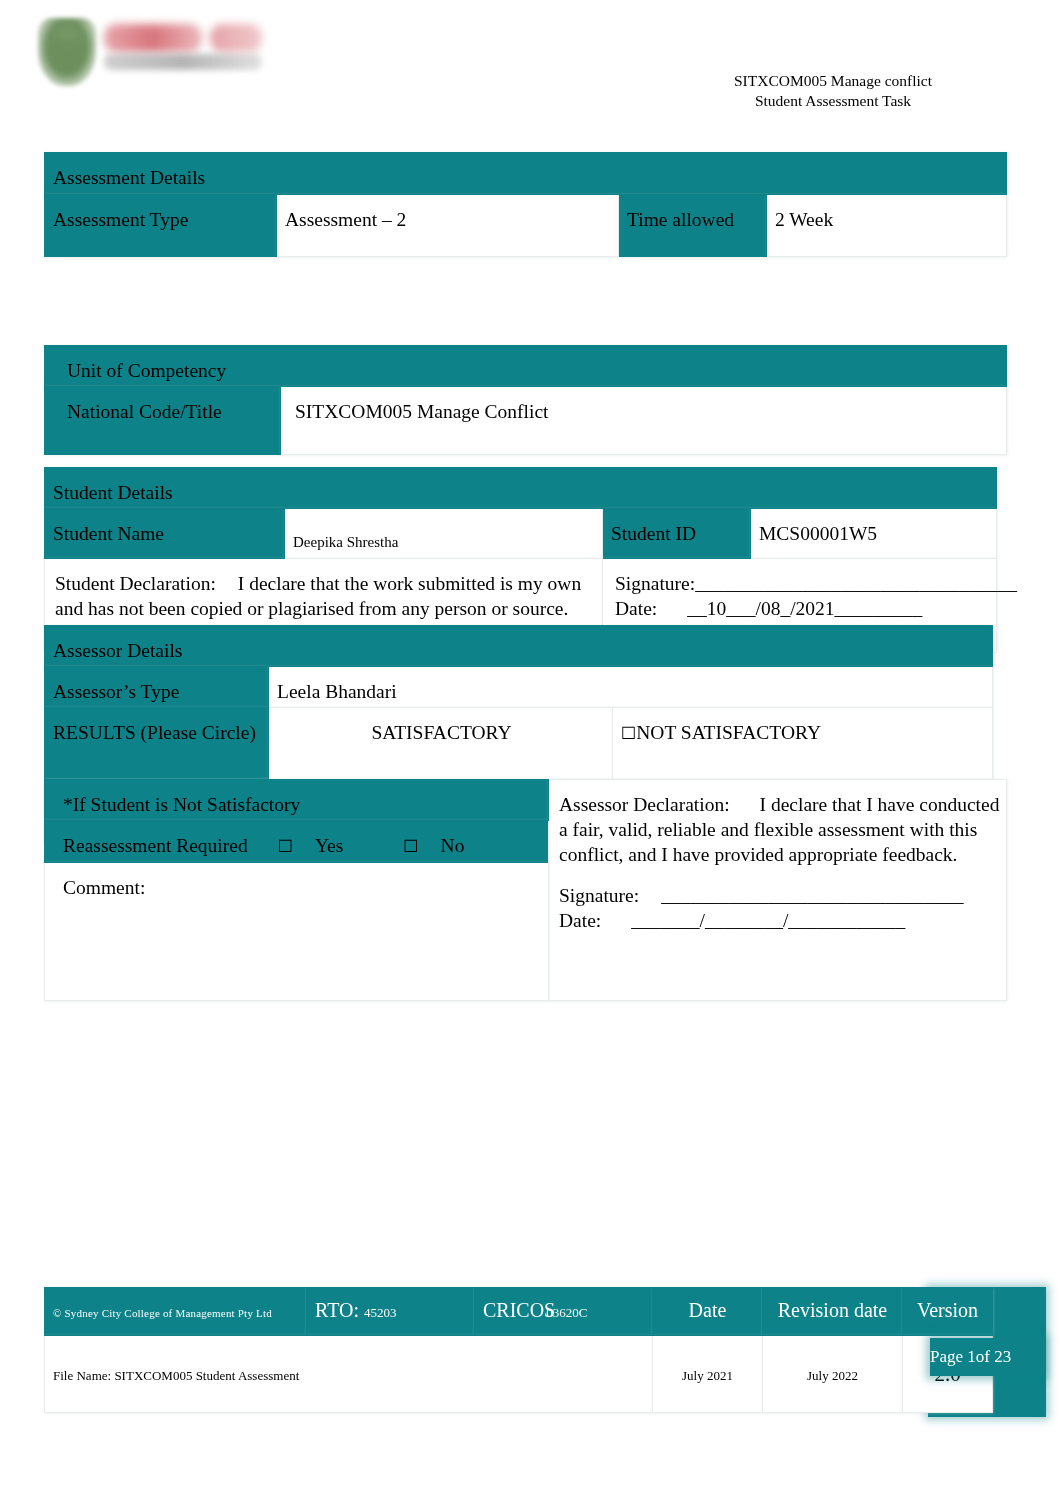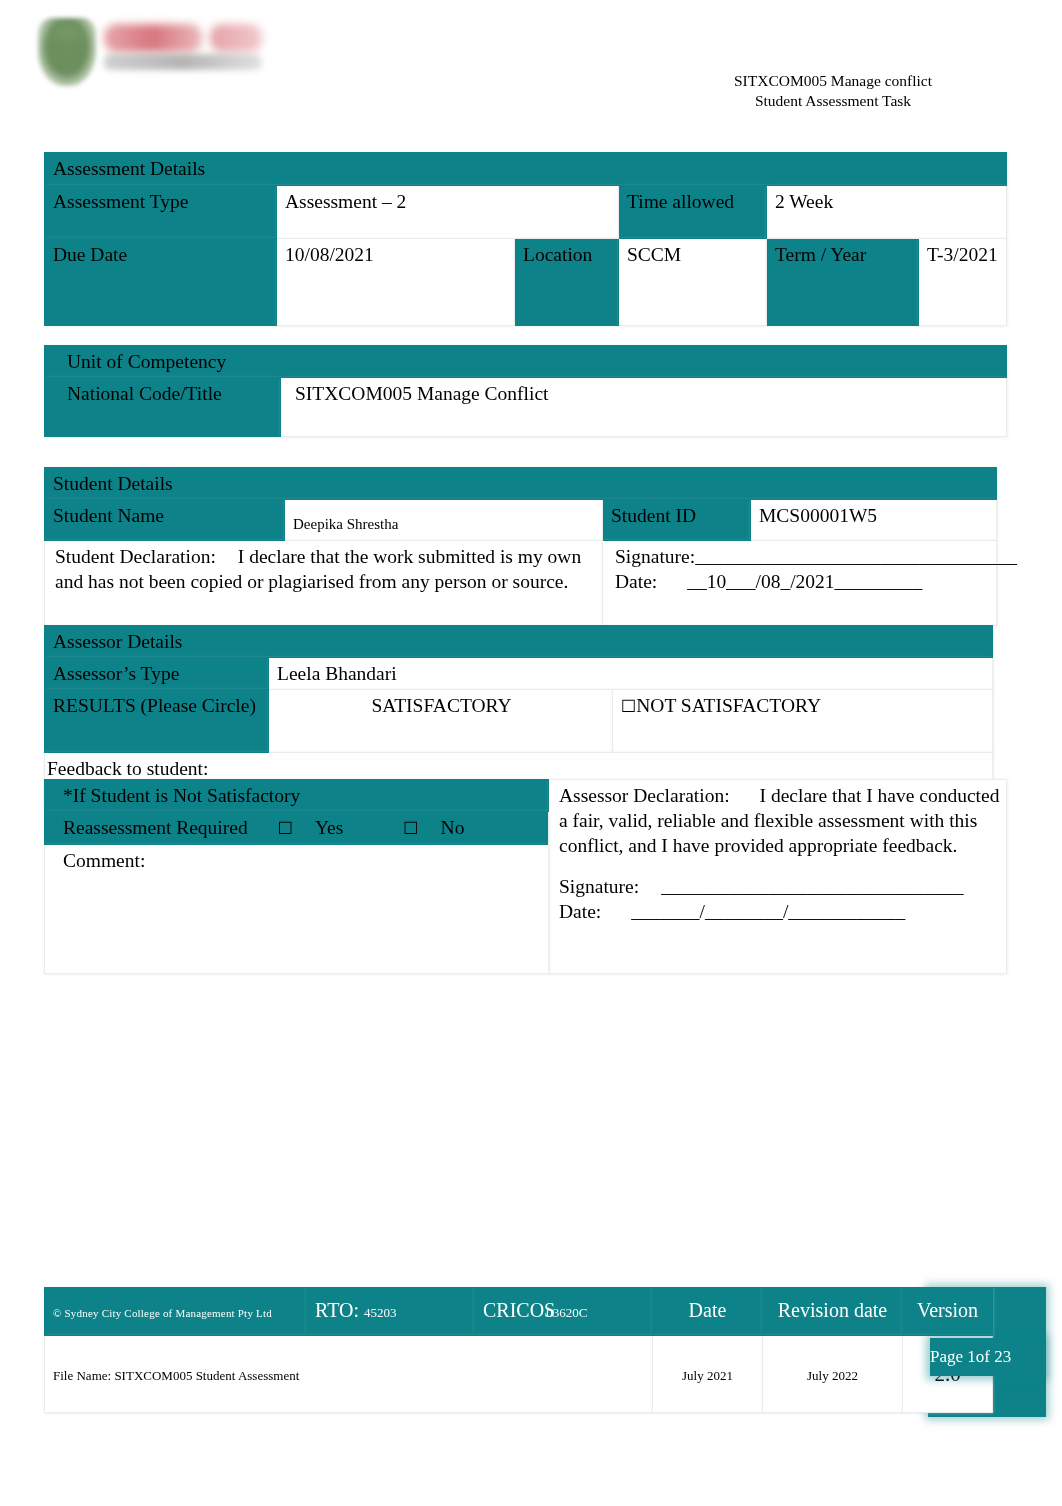--- a/index.html
+++ b/index.html
@@ -80,21 +80,21 @@
   }
 
   
   .doc-table {
     position: absolute;
     border-collapse: collapse;
     table-layout: fixed;
   }
   .doc-table td {
     vertical-align: top;
-    padding: 3px 6px 3px 8px;
+    padding: 12px 6px 3px 8px;
     font-size: 19.5px;
     line-height: 25px;
     border: 1px solid #e9ecec;
     background: #ffffff;
     box-shadow: 0 0 3px rgba(200,205,205,.55);
   }
   .teal {
     background: #0d8389 !important;
     border: 1px solid #0d8389 !important;
     box-shadow: 0 0 6px 2px rgba(13,131,137,.45);
@@ -197,28 +197,20 @@
   <tbody>
       <tr>
     <td class="teal" colspan="6">Assessment Details</td>
   </tr>
   <tr>
     <td class="teal">Assessment Type</td>
     <td colspan="2" style="height:46px">Assessment – 2</td>
     <td class="teal">Time allowed</td>
     <td colspan="2">2 Week</td>
   </tr>
-  <tr>
-    <td class="teal" style="height:80px">Due Date</td>
-    <td>10/08/2021</td>
-    <td class="teal">Location</td>
-    <td>SCCM</td>
-    <td class="teal">Term / Year</td>
-    <td>T-3/2021</td>
-  </tr>
 </tbody>
   </table>
 
 <table class="doc-table" id="tbl-unit">
   <colgroup>
     <col style="width:236px">
     <col style="width:726px">
   </colgroup>
   <tbody>
       <tr>

